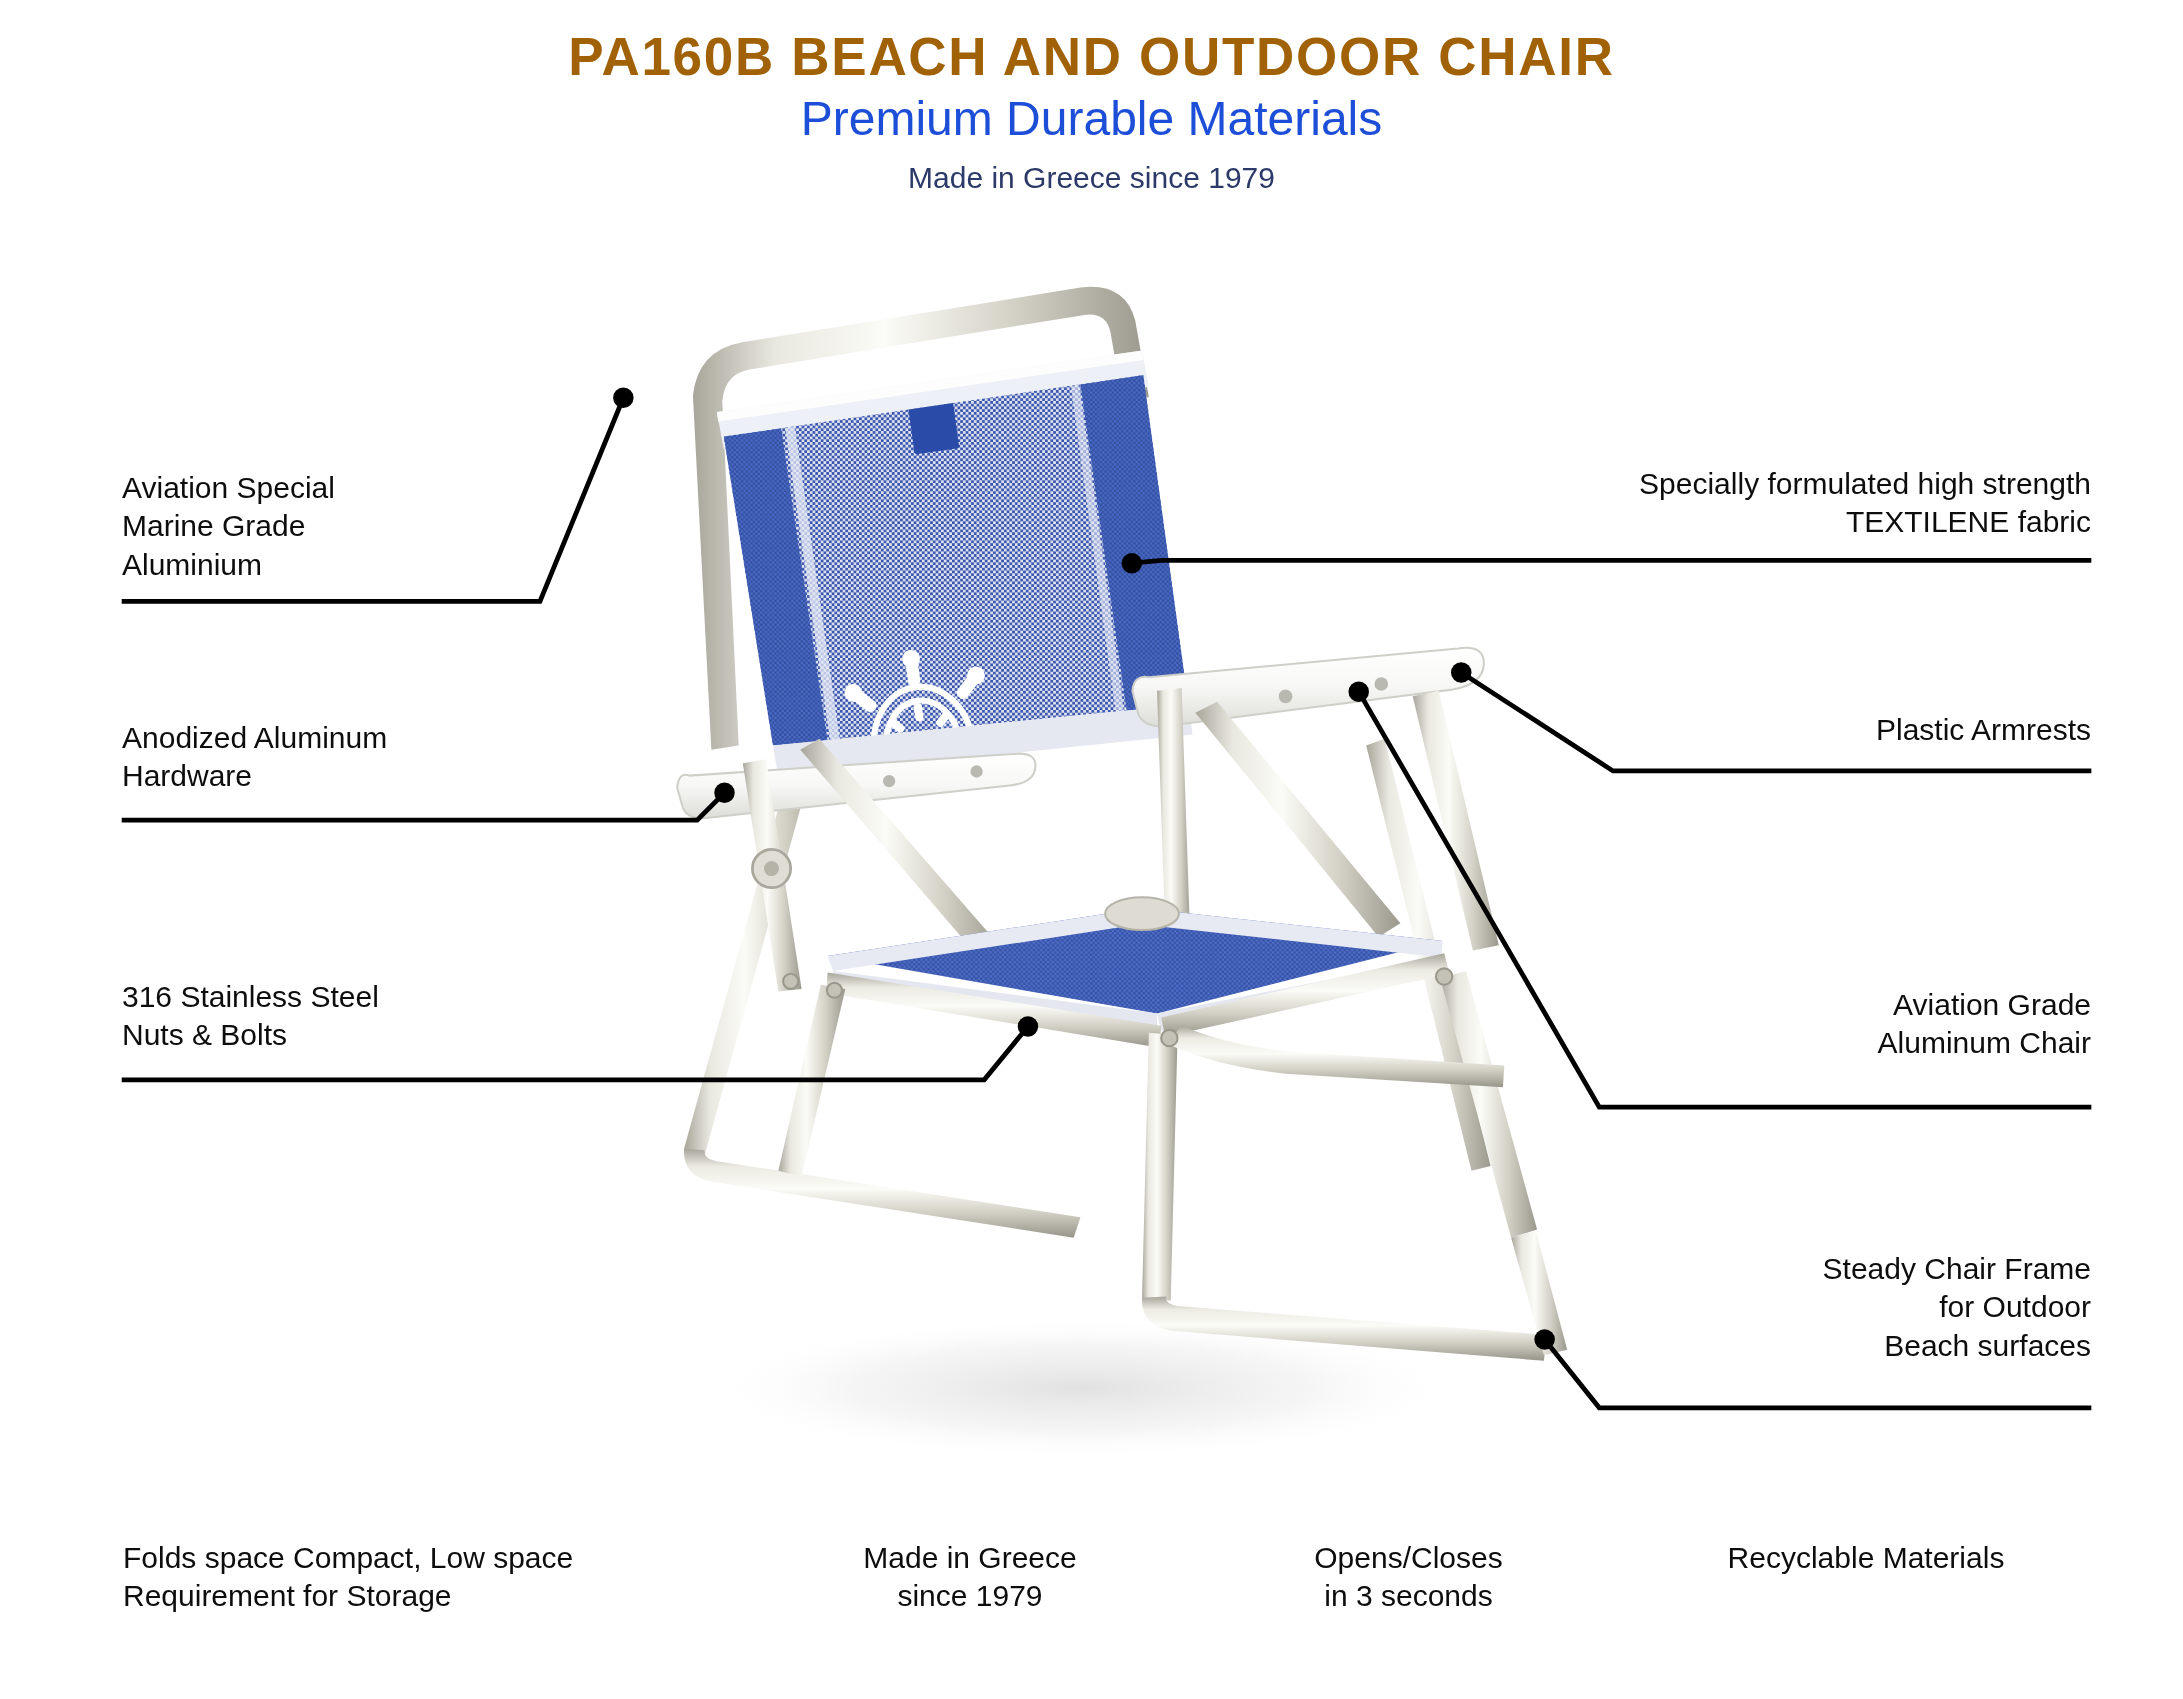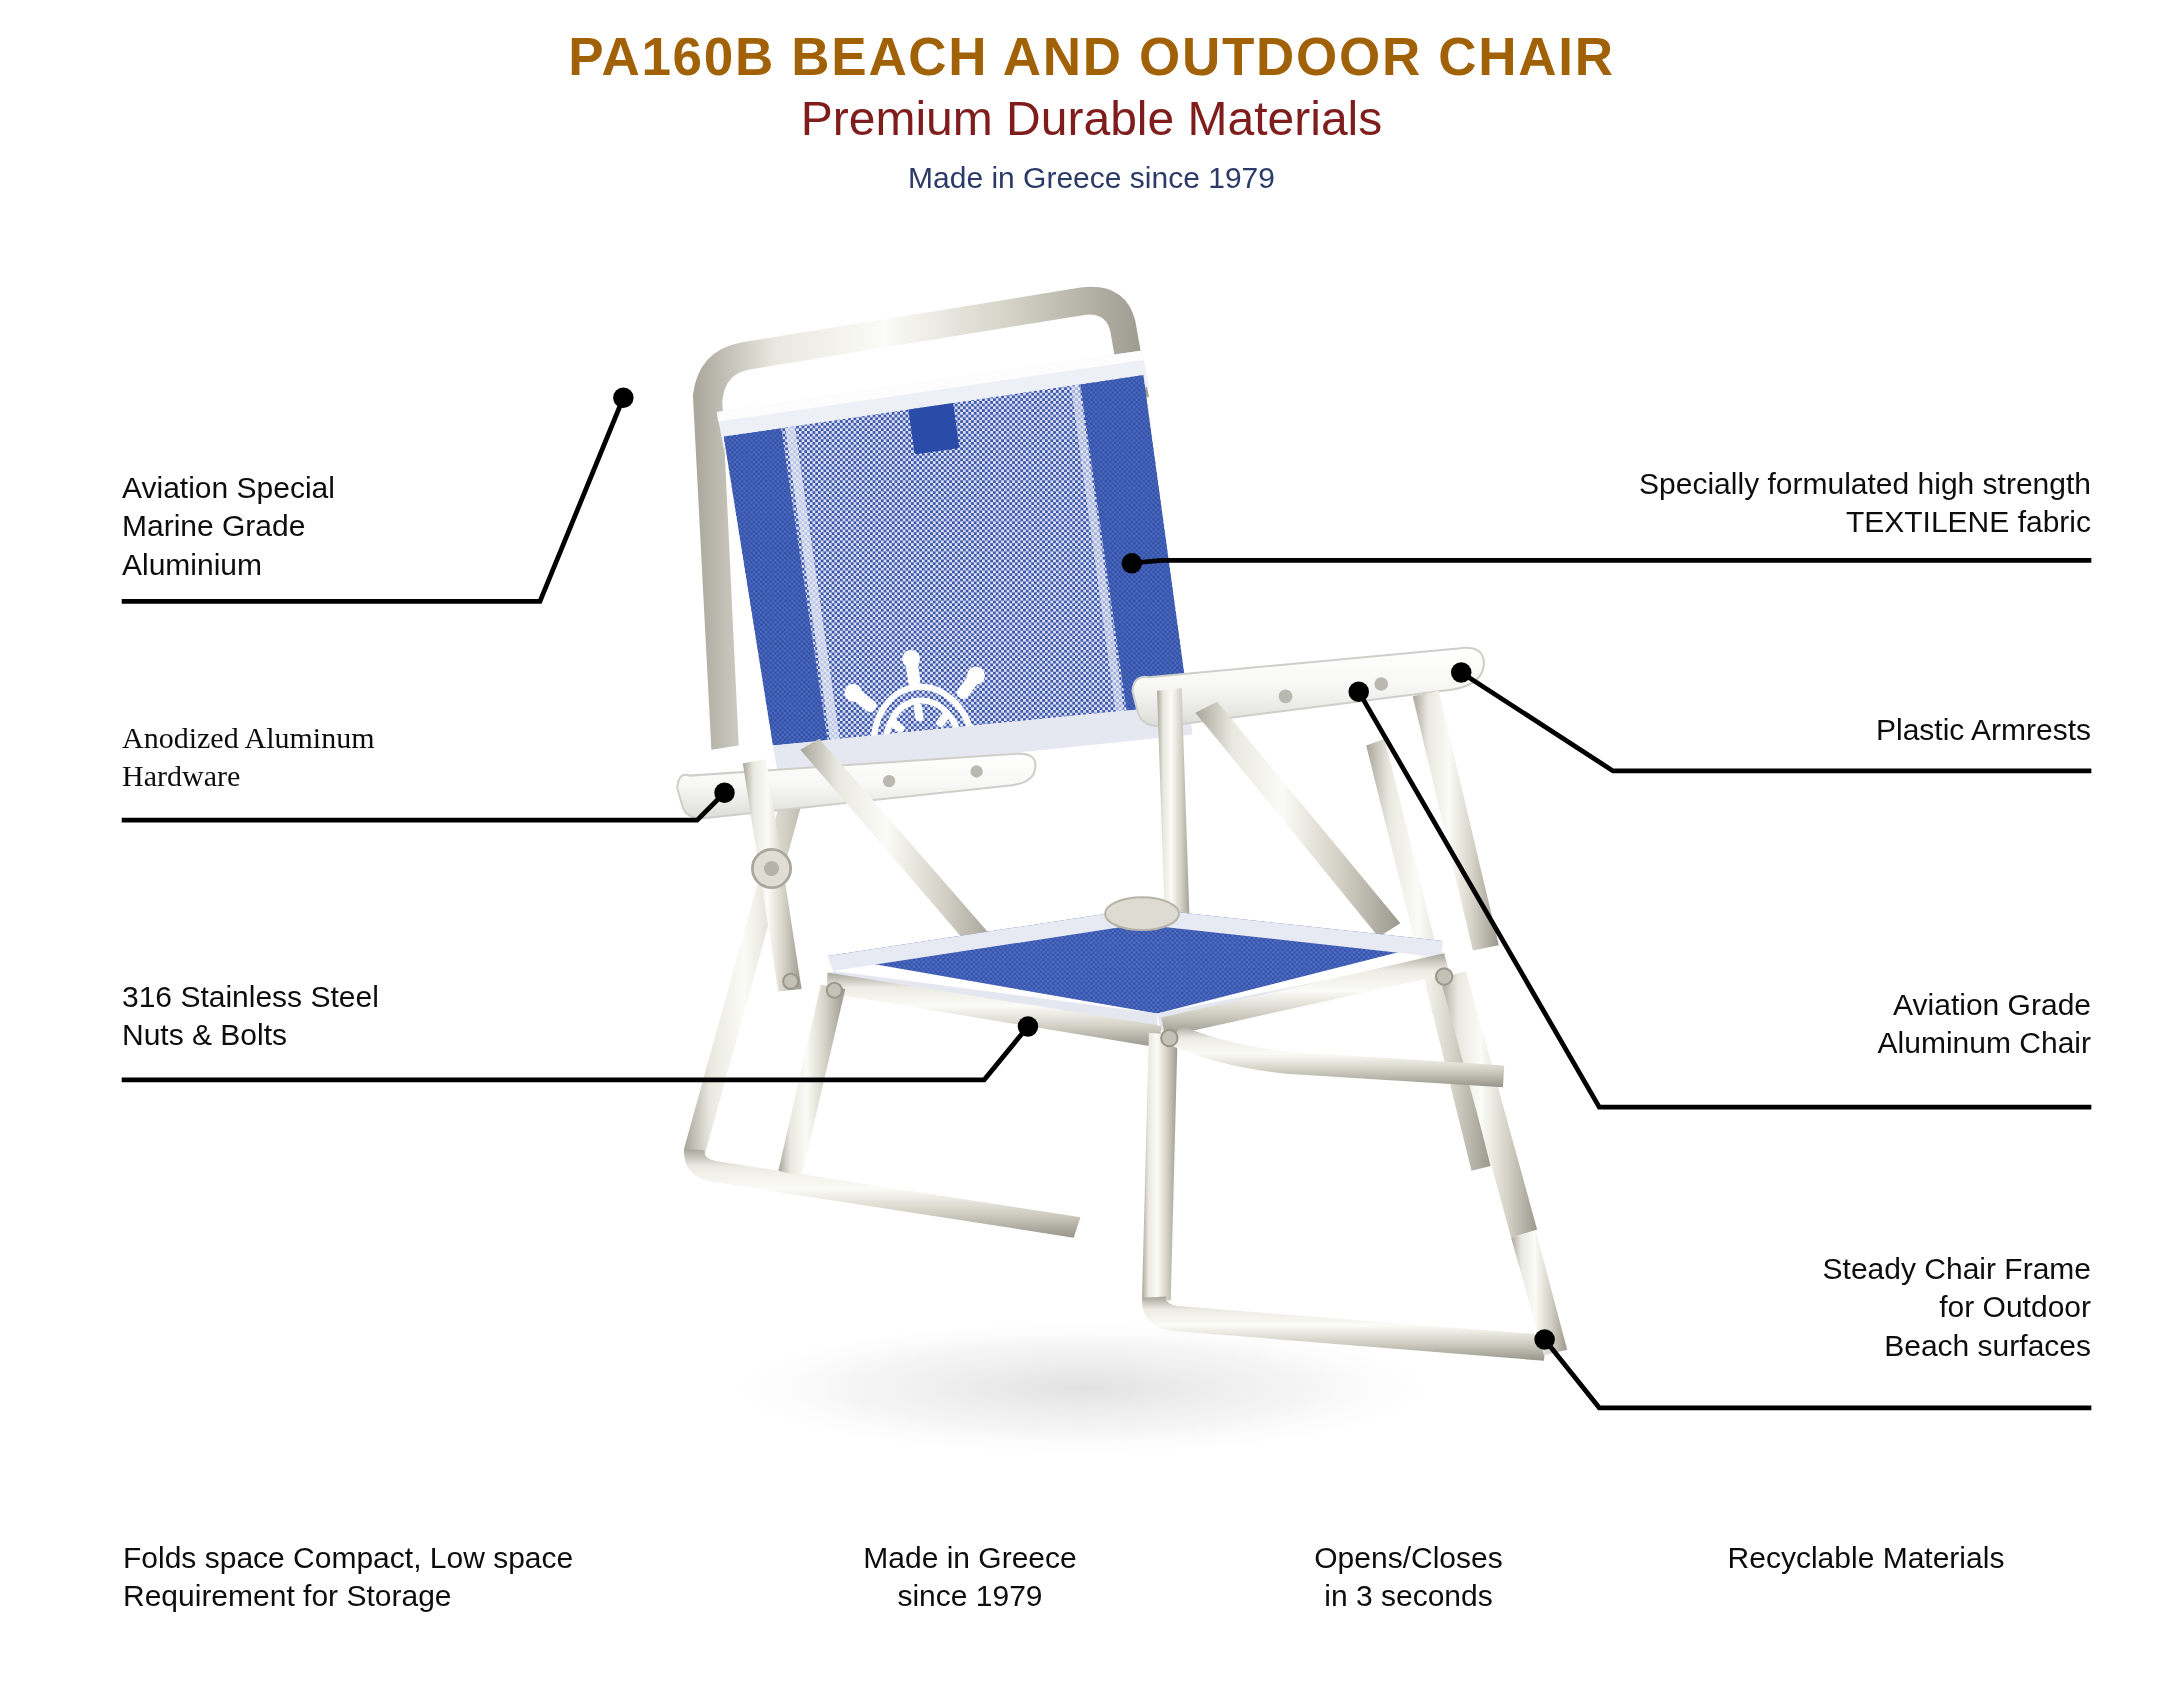--- a/index.html
+++ b/index.html
@@ -28,21 +28,21 @@
     font-size:53px;
     font-weight:bold;
     letter-spacing:1.7px;
     color:#a16207;
     line-height:1.12;
     white-space:nowrap;
   }
   #subtitle {
     font-size:48px;
     font-weight:400;
-    color:#7f1d1d;
+    color:#1d4ed8;
     line-height:1.22;
     margin-top:4.1px;
   }
   #tagline {
     font-size:30px;
     font-weight:400;
     color:#2b3a68;
     line-height:1.2;
     margin-top:11px;
   }
@@ -334,21 +334,21 @@
     <circle cx="1988" cy="1012" r="15"></circle>
 
     <polyline points="3060,2060 2340,2060 2260,1960"></polyline>
     <circle cx="2260" cy="1960" r="15"></circle>
   </svg>
 
   <div class="callout left" style="left:122px; top:469px;  width:437px;">Aviation Special
 Marine Grade
 Aluminium</div>
 
-  <div class="callout left" style="left:122px; top:719px; width:478px;font-family:Liberation Serif, serif;">Anodized  Aluminum
+  <div class="callout left" style="left:122px; top:719px; width:478px;">Anodized  Aluminum
 Hardware</div>
 
   <div class="callout left" style="left:122px; top:978px; width:478px;">316 Stainless Steel
 Nuts &amp; Bolts</div>
 
 
   <div class="callout right" style="right:92px; top:465px;  width:793px;">Specially formulated high strength
 TEXTILENE fabric</div>
 
   <div class="callout right" style="right:92px; top:711px; width:615px;">Plastic Armrests</div>

